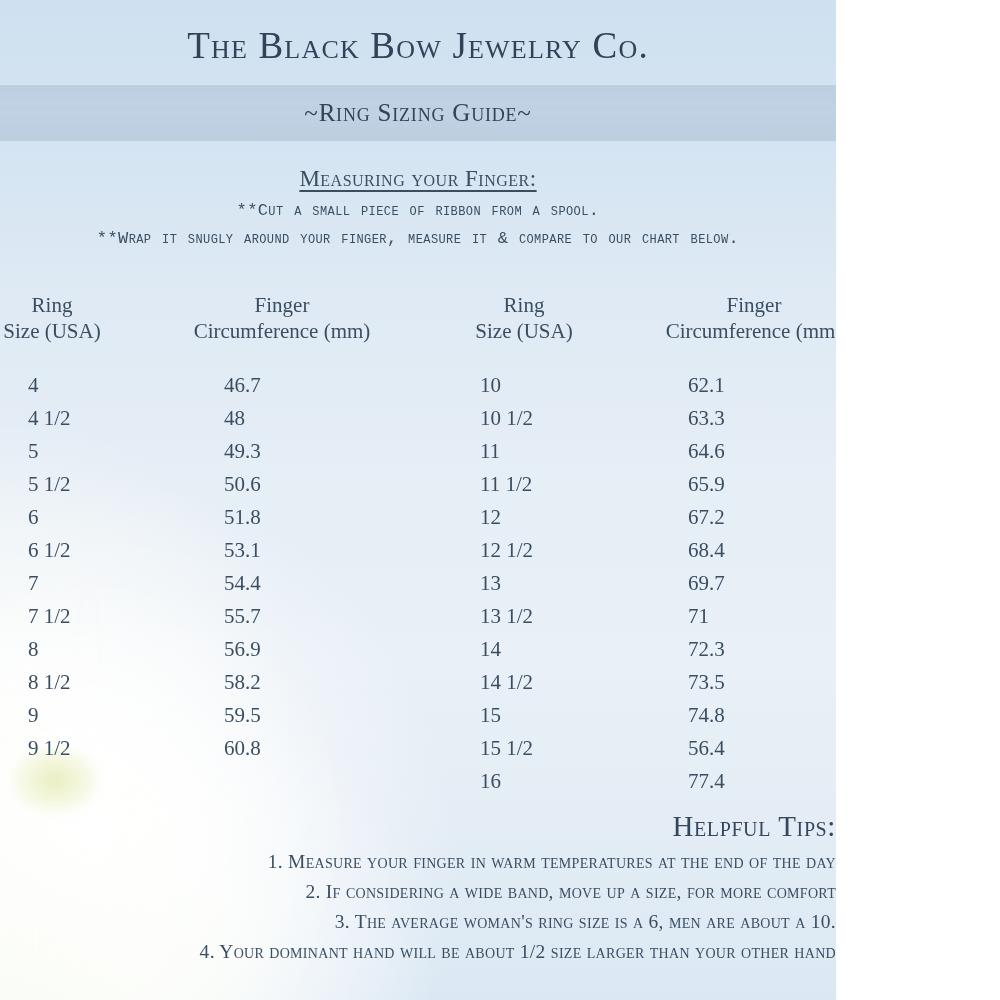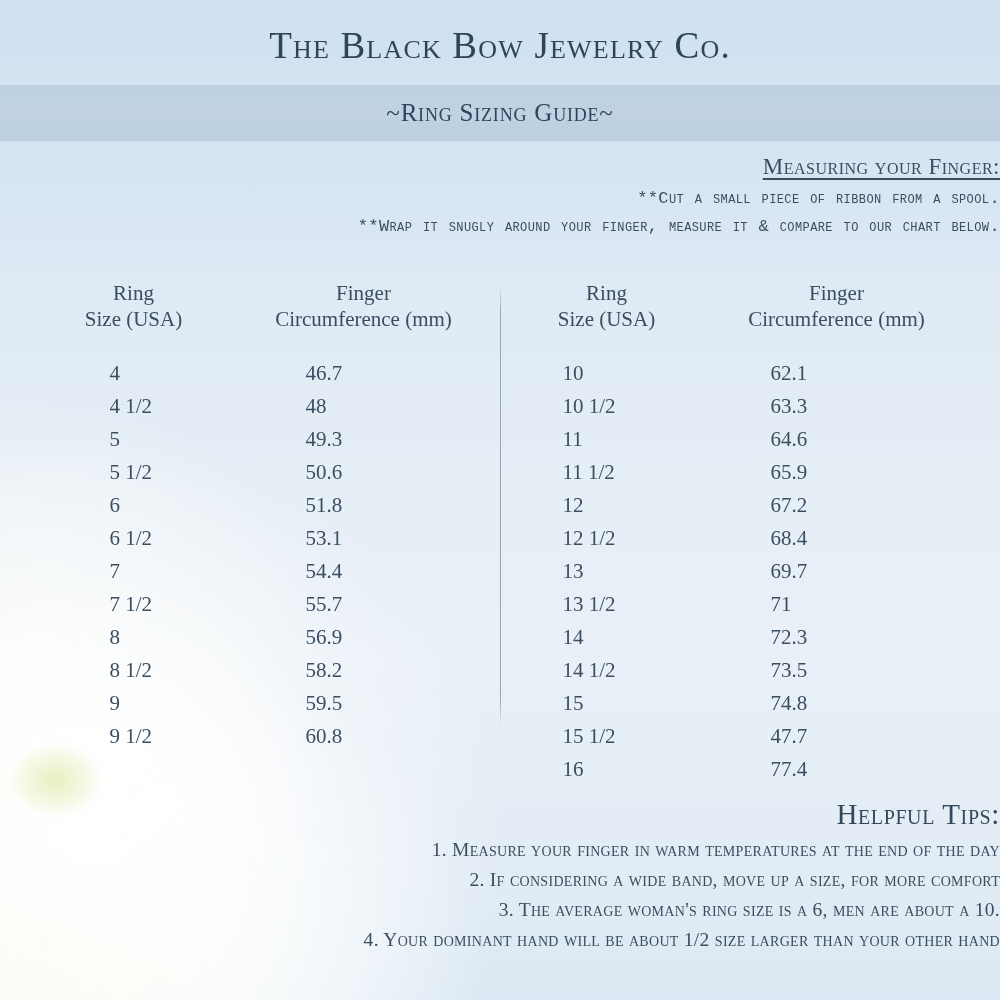--- a/index.html
+++ b/index.html
@@ -8,21 +8,21 @@
   }
   body {
     width: 1000px;
     height: 1000px;
     overflow: hidden;
     font-family: "Liberation Serif", serif;
     color: #3c4c5e;
   }
   #page {
     position: relative;
-    width: 1000px;
+    width: 836px;
     height: 1000px;
     background:
       radial-gradient(circle at 8% 86%, rgba(255,255,255,0.95) 0%, rgba(255,255,255,0.75) 12%, rgba(255,255,255,0.0) 34%),
       radial-gradient(circle at 2% 70%, rgba(252,253,248,0.85) 0%, rgba(252,253,248,0.0) 26%),
       radial-gradient(circle at 18% 97%, rgba(255,255,255,0.8) 0%, rgba(255,255,255,0.0) 24%),
       linear-gradient(180deg, #cfe0f0 0%, #d4e4f2 14%, #dfeaf4 30%, #e6eef6 48%, #e9f0f7 66%, #e4edf5 82%, #dbe8f3 100%);
     overflow: hidden;
   }
 
   
@@ -75,22 +75,22 @@
   .guide-title {
     font-size: 25px;
     font-variant: small-caps;
     letter-spacing: 0.8px;
     color: #2f4459;
     line-height: 56px;
   }
 
   .intro {
     position: relative;
-    text-align: right;
-    padding-top: 12px;
+    text-align: center;
+    padding-top: 24px;
   }
   .intro-head {
     font-size: 23px;
     font-variant: small-caps;
     letter-spacing: 0.5px;
     text-decoration: underline;
     text-underline-offset: 4px;
     color: #3a4e62;
   }
   .intro-line {
@@ -314,21 +314,21 @@
         <div class="row">
             <div class="c1">14 1/2</div>
             <div class="c2">73.5</div>
           </div>
         <div class="row">
             <div class="c1">15</div>
             <div class="c2">74.8</div>
           </div>
         <div class="row">
             <div class="c1">15 1/2</div>
-            <div class="c2">47.7</div>
+            <div class="c2">56.4</div>
           </div>
         <div class="row">
             <div class="c1">16</div>
             <div class="c2">77.4</div>
           </div>
       </div>
     </div>
 
   </div>
 

